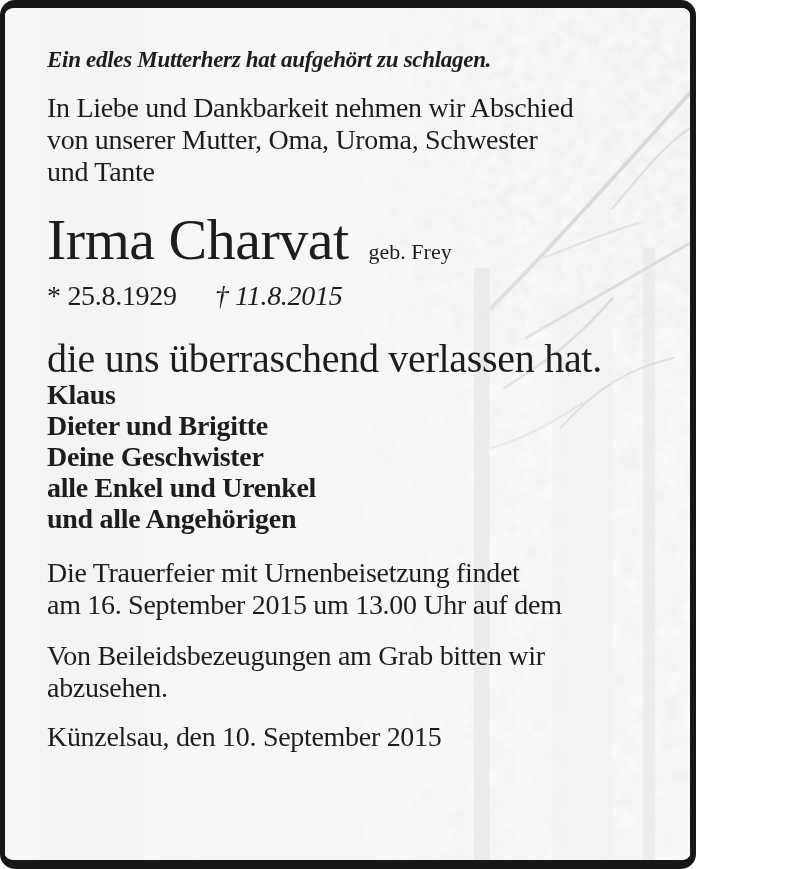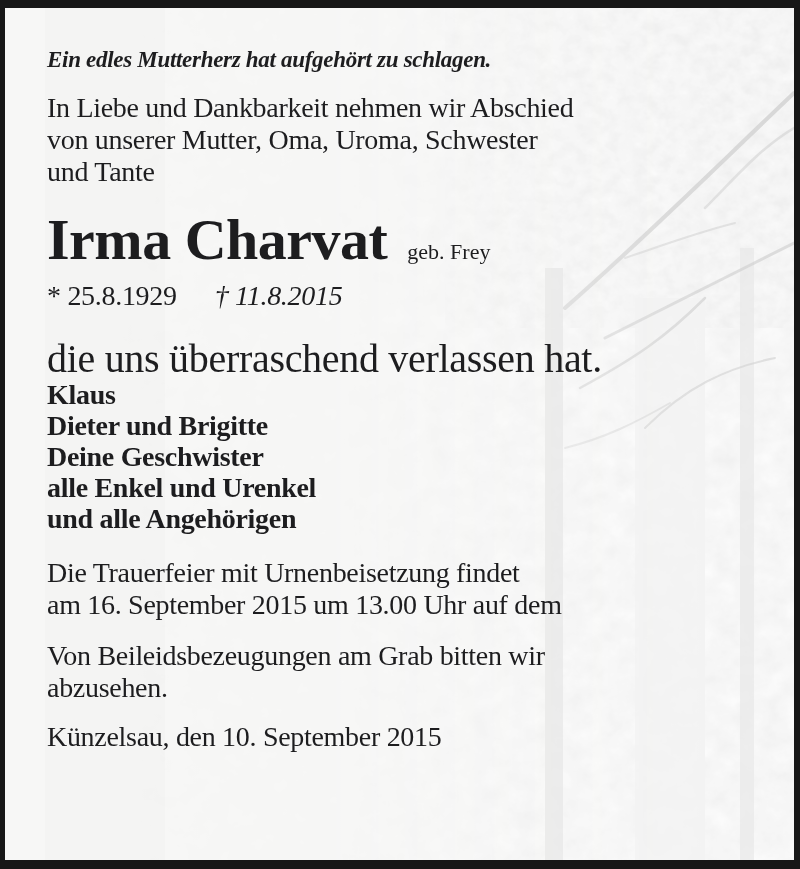--- a/index.html
+++ b/index.html
@@ -1,26 +1,27 @@
 <!DOCTYPE html>
 <html><head>
 <meta charset="utf-8">
 <style>
   * { box-sizing: border-box; margin: 0; padding: 0; }
   html, body { width: 800px; height: 869px; background: #ffffff; overflow: hidden; }
 
   .card {
     position: relative;
-    width: 800px;
+    width: 696px;
     height: 869px;
     border-style: solid;
     border-color: #171717;
     border-width: 8px 6px 9px 5px;
     background: #f8f8f7;
     overflow: hidden;
+    border-radius: 15px;
   }
 
   .bg {
     position: absolute;
     inset: 0;
     width: 100%;
     height: 100%;
     display: block;
   }
 
@@ -51,21 +52,21 @@
   }
 
   .name-row {
     margin-top: 22px;
     display: flex;
     align-items: baseline;
   }
   .name {
     font-size: 58px;
     line-height: 60px;
-    font-weight: bold;
+    font-weight: normal;
     letter-spacing: -0.5px;
   }
   .maiden {
     font-size: 22px;
     margin-left: 20px;
     letter-spacing: 0;
   }
 
   .dates {
     margin-top: 10px;

